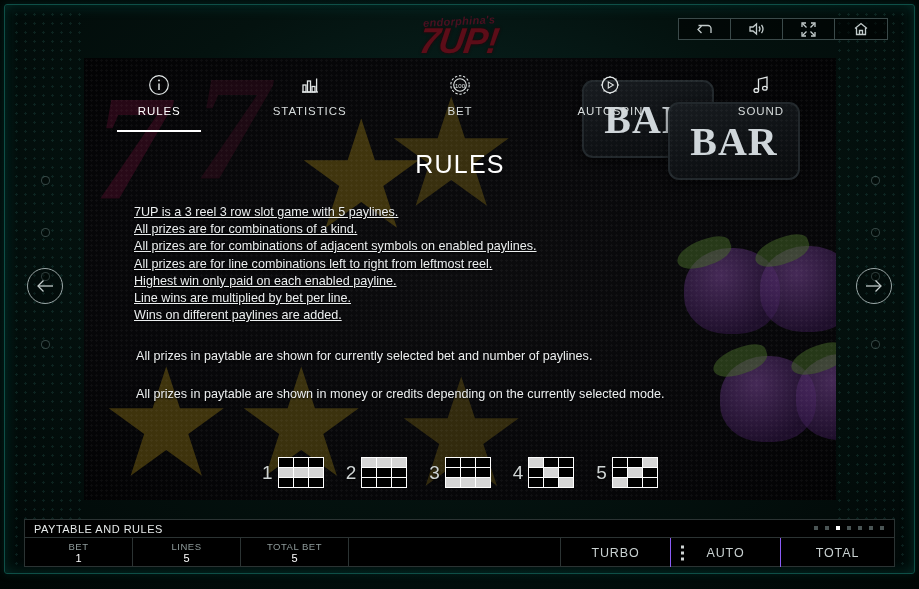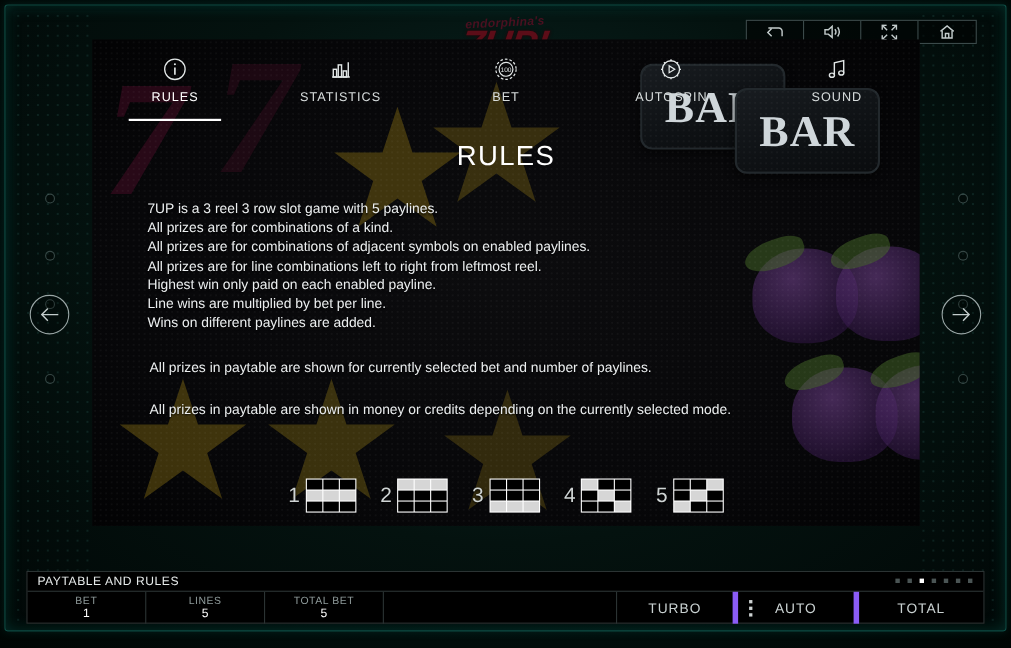--- a/index.html
+++ b/index.html
@@ -125,21 +125,21 @@
     color: #5c0d18;
     letter-spacing: -1px;
     text-shadow: 0 0 3px #2a0008;
     transform: skewX(-8deg);
     line-height: 1;
   }
 
   
   .panel {
     position: absolute;
-    left: 84px; top: 36px;
+    left: 84px; top: 58px;
     width: 752px; height: 442px;
     background:
       radial-gradient(ellipse at 50% 50%, rgba(14,14,16,.55) 0%, rgba(6,6,8,.85) 70%, rgba(2,2,3,.95) 100%),
       #0a0a0c;
     overflow: hidden;
   }
   
   .panel-tex {
     position: absolute; inset: 0;
     background-image: radial-gradient(rgba(255,255,255,.035) 1px, transparent 1.1px);
@@ -242,20 +242,21 @@
   .rules-list {
     margin-top: 25px;
     padding-left: 50px;
   }
   .rules-list li {
     list-style: none;
     color: #eceff0;
     font-size: 12.6px;
     line-height: 17.2px;
     text-shadow: 0 1px 2px rgba(0,0,0,.9);
+    text-decoration: underline;
   }
   .rules-note {
     padding-left: 52px;
     margin-top: 24px;
     color: #eceff0;
     font-size: 12.6px;
     line-height: 17.2px;
     text-shadow: 0 1px 2px rgba(0,0,0,.9);
   }
   .rules-note + .rules-note { margin-top: 20px; }
@@ -355,21 +356,21 @@
     color: #ffffff;
     font-size: 11px;
     line-height: 12px;
   }
   .bb-btn {
     display: flex; align-items: center; justify-content: center;
     color: #c9d1d1;
     font-size: 12.5px;
     letter-spacing: .9px;
     cursor: pointer;
-    border-right: 5px solid #8b5cf6;
+    border-right: 1px solid #8b5cf6;
     height: 29px;
     position: relative;
   }
   .bb-btn:last-child { border-right: none; }
   .auto-dots {
     position: absolute;
     left: 10px; top: 50%;
     transform: translateY(-50%);
     display: flex; flex-direction: column; gap: 3px;
   }

